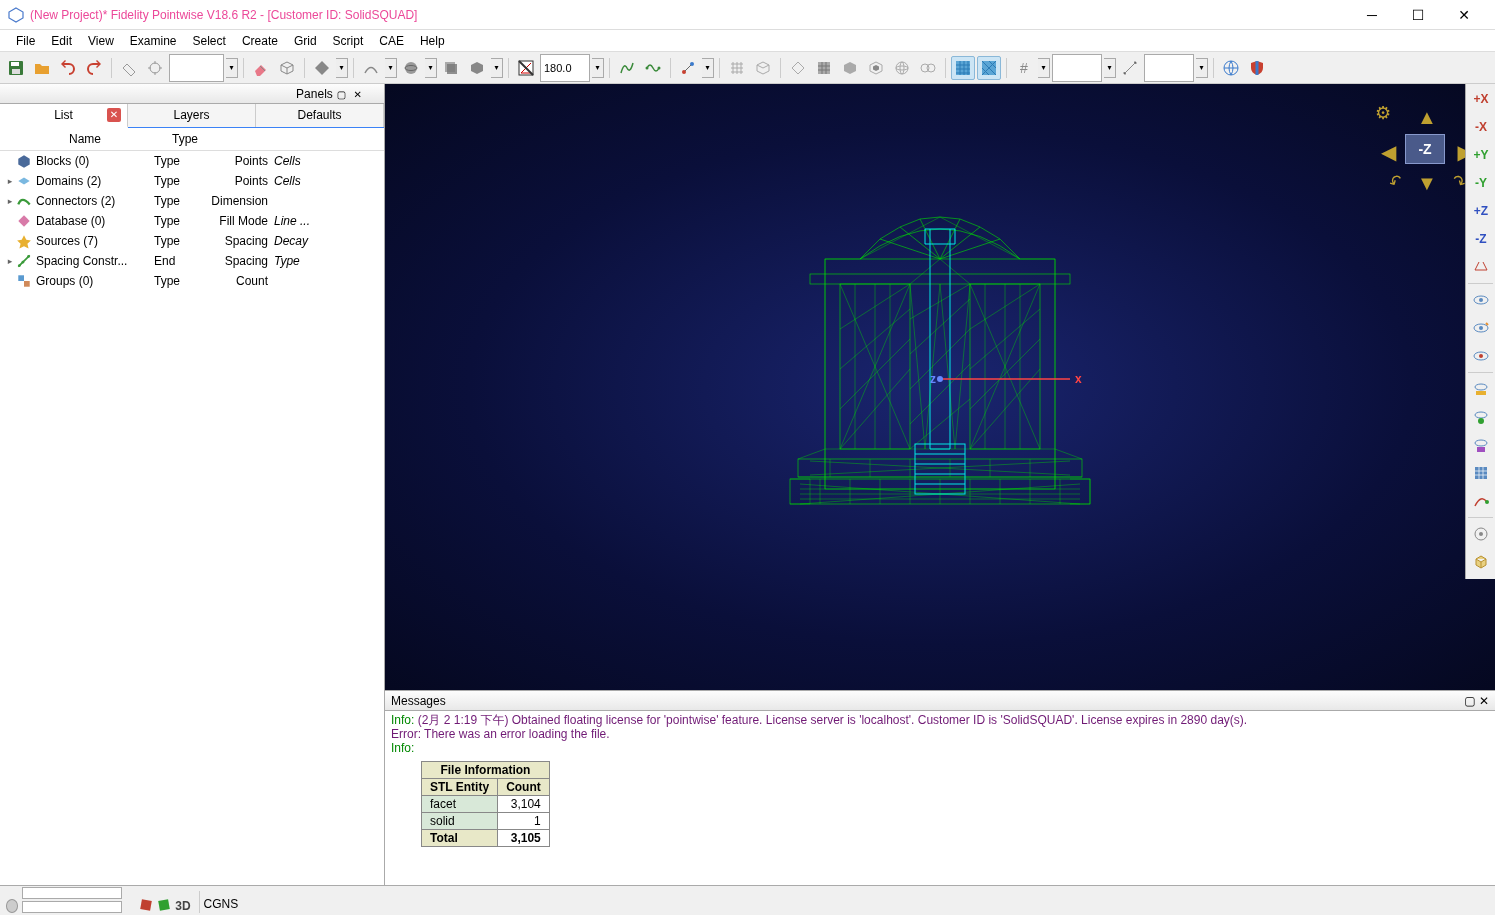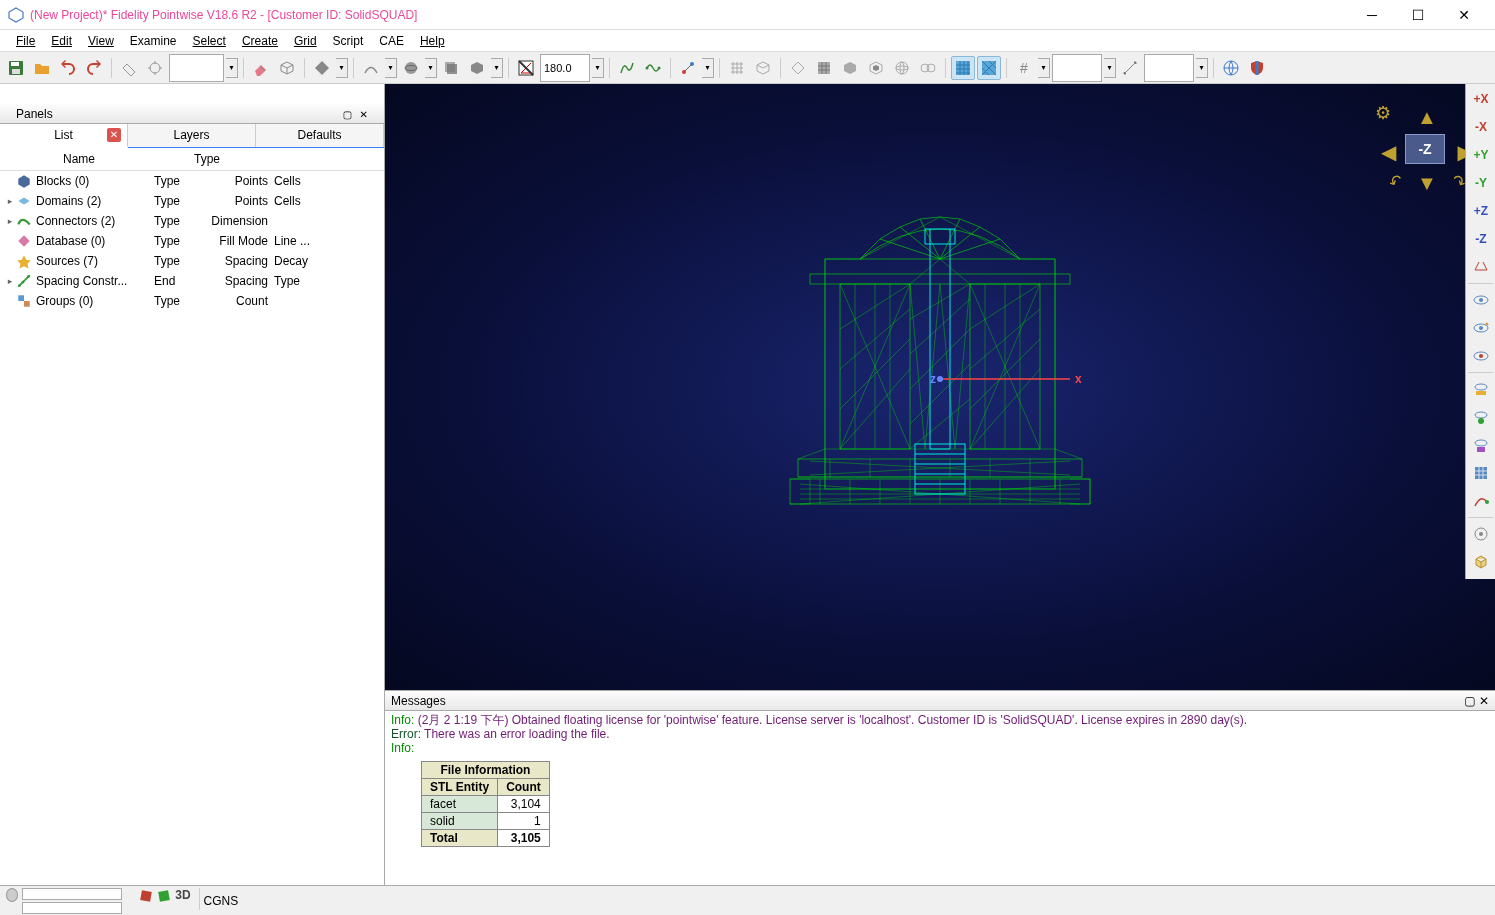--- a/index.html
+++ b/index.html
@@ -7,57 +7,57 @@
 
 
 .titlebar { height: 30px; background: #fff; display: flex; align-items: center; padding: 0 8px; border-bottom: 1px solid #ddd; }
 .titlebar .app-icon { width: 16px; height: 16px; margin-right: 6px; }
 .titlebar .title { flex: 1; color: #ec4899; }
 .titlebar .win-btn { width: 46px; height: 30px; display: flex; align-items: center; justify-content: center; font-size: 14px; }
 
 
 .menubar { height: 22px; background: #fff; display: flex; align-items: center; padding: 0 8px; border-bottom: 1px solid #ddd; }
 .menubar .menu-item { padding: 2px 8px; cursor: default; }
-.menubar .menu-item .u { text-decoration: underline; }
+.menubar .menu-item .u { }
 
 
 .toolbar { height: 32px; background: #f0f0f0; display: flex; align-items: center; padding: 2px 4px; border-bottom: 1px solid #ccc; gap: 2px; }
 .tb-icon { width: 24px; height: 24px; display: flex; align-items: center; justify-content: center; border: 1px solid transparent; border-radius: 2px; }
 .tb-icon.active { background: #cce5f5; border-color: #8ab8d8; }
 .tb-icon svg { width: 18px; height: 18px; }
 .tb-sep { width: 1px; height: 20px; background: #ccc; margin: 0 3px; }
 .tb-input { width: 50px; height: 28px; border: 1px solid #aaa; background: #fff; padding: 0 3px; font-size: 11px; }
 .tb-dropdown { width: 12px; height: 20px; border: 1px solid #aaa; border-left: none; background: #eee; display: flex; align-items: center; justify-content: center; font-size: 8px; }
 
 
 .main { display: flex; height: calc(915px - 30px - 22px - 32px - 30px); }
 .left-panel { width: 385px; background: #fff; border-right: 1px solid #aaa; display: flex; flex-direction: column; }
-.panels-header { height: 20px; background: linear-gradient(#fdfdfd, #e8e8e8); border-bottom: 1px solid #aaa; padding: 2px 16px; display: flex; align-items: center; justify-content: space-between; font-size: 11px; margin-top: 20px; }
+.panels-header { height: 20px; background: linear-gradient(#fdfdfd, #e8e8e8); border-bottom: 1px solid #aaa; padding: 2px 22px; display: flex; align-items: center; justify-content: flex-end; font-size: 11px; }
 .panels-header .icons span { margin-left: 4px; font-size: 10px; }
 
 .tabs { display: flex; border-bottom: 1px solid #3b82f6; height: 24px; }
 .tab { flex: 1; text-align: center; padding: 4px 0; border-right: 1px solid #ccc; background: #f5f5f5; font-size: 11px; cursor: default; position: relative; }
 .tab.active { background: #fff; border-bottom: 2px solid #fff; margin-bottom: -1px; font-family: "Courier New", monospace; }
 .tab .close-x { position: absolute; right: 6px; top: 4px; color: #fff; background: #d9534f; width: 14px; height: 14px; font-size: 10px; line-height: 14px; border-radius: 2px; }
 
-.tree-header { display: flex; border-bottom: 1px solid #ddd; padding: 4px 4px; font-size: 11px; gap: 28px; }
+.tree-header { display: flex; border-bottom: 1px solid #ddd; padding: 4px 10px; font-size: 11px; }
 .tree-header .col { text-align: center; }
 .col-name { flex: 0 0 150px; text-align: center; }
 .col-type { flex: 0 0 50px; }
 .col-3 { flex: 0 0 70px; }
 .col-4 { flex: 0 0 50px; }
 
 .tree-body { flex: 1; overflow: auto; }
 .tree-row { display: flex; align-items: center; padding: 2px 4px; font-size: 11px; height: 20px; }
 .tree-row .expand { width: 12px; text-align: center; color: #666; font-size: 9px; }
 .tree-row .icon { width: 16px; height: 14px; margin-right: 4px; display: inline-flex; align-items: center; justify-content: center; }
 .tree-row .name { flex: 0 0 118px; }
 .tree-row .type { flex: 0 0 50px; }
 .tree-row .c3 { flex: 0 0 70px; text-align: right; padding-right: 6px; }
-.tree-row .c4 { flex: 0 0 50px; }
+.tree-row .c4 { flex: 0 0 50px; font-style: italic; }
 
 
 .viewport-container { flex: 1; display: flex; flex-direction: column; position: relative; }
 .viewport { flex: 1; background: radial-gradient(ellipse at center, #1a2570 0%, #0a0f3a 60%, #050820 100%); position: relative; overflow: hidden; }
 .nav-widget { position: absolute; top: 10px; right: 20px; width: 100px; height: 120px; }
 .nav-cube { position: absolute; top: 40px; left: 30px; width: 40px; height: 30px; background: #4a5a8a; border: 1px solid #8899cc; color: #fff; display: flex; align-items: center; justify-content: center; font-size: 14px; font-weight: bold; }
 .nav-arrow { position: absolute; color: #bfa030; font-size: 20px; }
 .nav-gear { position: absolute; top: 8px; left: 0px; color: #bfa030; font-size: 18px; }
 .nav-home { position: absolute; top: 8px; right: 0px; color: #bfa030; font-size: 16px; }
 
@@ -66,35 +66,35 @@
 
 .right-toolbar { position: absolute; right: 0; top: 84px; width: 30px; background: #f0f0f0; border-left: 1px solid #aaa; padding: 2px; }
 .rtb-icon { width: 26px; height: 26px; margin-bottom: 2px; display: flex; align-items: center; justify-content: center; border: 1px solid transparent; font-size: 10px; font-weight: bold; }
 .rtb-sep { height: 1px; background: #ccc; margin: 3px 0; }
 
 
 .messages-panel { height: 195px; background: #fff; border-top: 1px solid #aaa; display: flex; flex-direction: column; }
 .messages-header { height: 20px; background: linear-gradient(#fdfdfd, #e8e8e8); border-bottom: 1px solid #aaa; padding: 2px 6px; display: flex; align-items: center; justify-content: space-between; font-size: 11px; }
 .messages-body { flex: 1; overflow: auto; padding: 2px 6px; font-family: "SimSun", "Courier New", monospace; font-size: 11px; line-height: 14px; }
 .msg-info { color: #008800; }
-.msg-error { color: #14532d; }
+.msg-error { color: #701a75; }
 .msg-text { color: #701a75; }
 
 .file-info-table { border-collapse: collapse; margin: 6px 0 6px 30px; font-family: "SimSun", monospace; font-size: 11px; border-radius: 9px; }
 .file-info-table th, .file-info-table td { border: 1px solid #888; padding: 1px 8px; }
 .file-info-table th { background: #e8e8c8; font-weight: bold; text-align: center; }
 .file-info-table .hdr-row td { background: #e8e8c8; font-weight: bold; }
 .file-info-table .data-row td:first-child { background: #d8e8d8; }
 .file-info-table .data-row td:last-child { text-align: right; }
 .file-info-table .total-row td { font-weight: bold; }
 .file-info-table .total-row td:first-child { background: #e8e8c8; }
 .file-info-table .total-row td:last-child { text-align: right; }
 
 
-.statusbar { height: 30px; background: #f0f0f0; border-top: 1px solid #aaa; display: flex; align-items: flex-start; padding: 2px 6px; gap: 4px; }
+.statusbar { height: 30px; background: #f0f0f0; border-top: 1px solid #aaa; display: flex; align-items: flex-end; padding: 2px 6px; gap: 4px; }
 .status-led { width: 14px; height: 14px; border-radius: 50%; background: #ccc; border: 1px solid #999; }
 .status-box { width: 100px; height: 12px; background: #fff; border: 1px solid #aaa; }
 .status-icon { width: 16px; height: 16px; display: inline-flex; align-items: center; justify-content: center; }
 </style>
 </head>
 <body>
 
 <div class="titlebar">
   <span class="app-icon">
     <svg viewBox="0 0 16 16">

